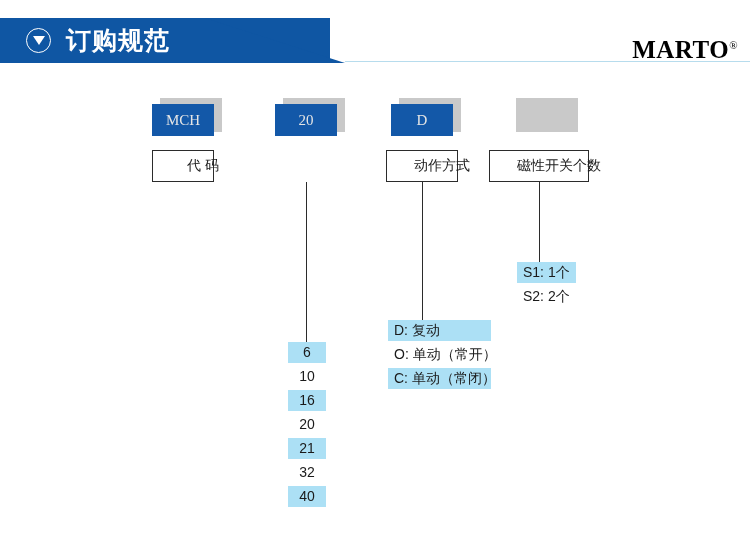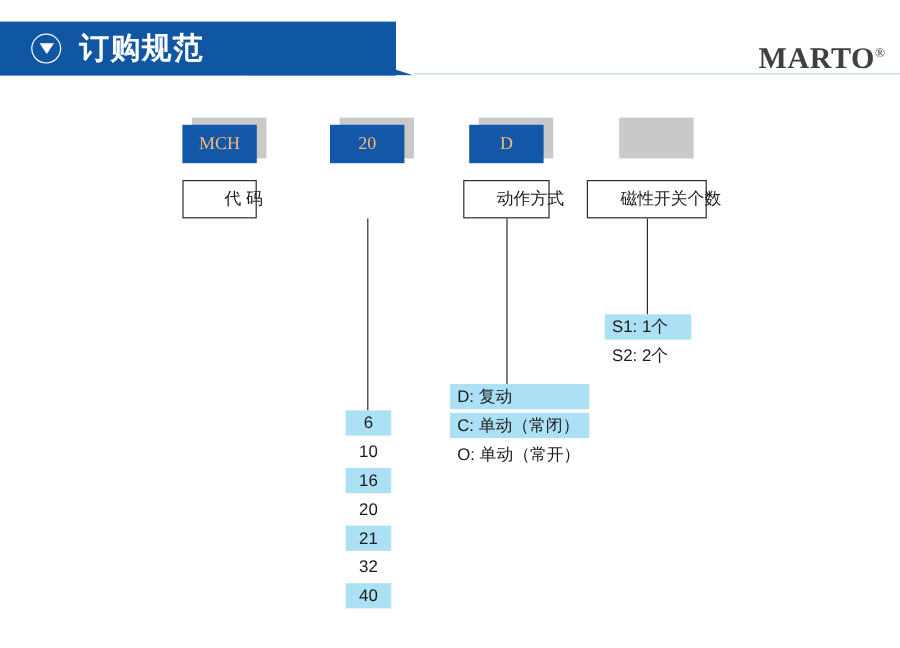--- a/index.html
+++ b/index.html
@@ -44,27 +44,27 @@
   .hdr-title{
     position:absolute;left:66px;top:24px;
     font-size:25px;line-height:33px;
     color:#ffffff;font-weight:bold;letter-spacing:1px;
     white-space:nowrap;
   }
   .brand{
     position:absolute;right:12px;top:36px;
     font-family:"Liberation Serif","DejaVu Serif",serif;
     font-size:25px;font-weight:bold;
-    color:#404040;letter-spacing:.5px;
+    color:#000000;letter-spacing:.5px;
     white-space:nowrap;
   }
   .brand sup{font-size:11px;vertical-align:super;font-weight:normal;}
   .code-box{
     position:absolute;top:104px;height:32px;
-    background:#1358a8;color:#fdba74;
+    background:#1358a8;color:#e5e5e5;
     font-family:"Liberation Serif","DejaVu Serif",serif;
     font-size:15px;
     display:flex;align-items:center;justify-content:center;
     z-index:3;
   }
   .code-shadow{
     position:absolute;top:98px;height:34px;
     background:#c9c9c9;
     z-index:2;
   }
@@ -84,21 +84,21 @@
   .opt-list{position:absolute;z-index:3;}
   .opt{
     height:21px;line-height:21px;
     font-size:14px;color:#1a1a1a;
     white-space:nowrap;
     margin-bottom:3px;
     box-sizing:border-box;
   }
   .opt.hl{background:#ace0f5;}
   .opt.center{text-align:center;}
-  .opt.left{text-align:left;padding-left:6px;}
+  .opt.left{text-align:left;padding-left:6px;margin-left:13px;}
 </style>
 </head>
 <body>
 
 <div id="page">
 
   <div class="banner-wrap">
     <div class="banner-body"></div>
   </div>
   <div class="banner-tail"></div>
@@ -129,22 +129,22 @@
       <div class="opt center">32</div>
       <div class="opt center hl">40</div>
     </div>
 
   <div class="code-shadow" style="left:399px;width:62px;"></div>
   <div class="code-box" style="left:391px;width:62px;">D</div>
   <div class="label-box" style="left:386px;width:72px;">动作方式</div>
   <div class="vline" style="left:422px;top:182px;height:138px;"></div>
   <div class="opt-list" style="left:375px;top:320px;width:116px;">
       <div class="opt left hl">D: 复动</div>
+      <div class="opt left">O: 单动（常开）</div>
       <div class="opt left hl">C: 单动（常闭）</div>
-      <div class="opt left">O: 单动（常开）</div>
     </div>
 
   <div class="code-shadow" style="left:516px;width:62px;"></div>
   <div class="label-box" style="left:489px;width:100px;">磁性开关个数</div>
   <div class="vline" style="left:539px;top:182px;height:80px;"></div>
   <div class="opt-list" style="left:504px;top:262px;width:72px;">
       <div class="opt left hl">S1: 1个</div>
       <div class="opt left">S2: 2个</div>
     </div>
 

